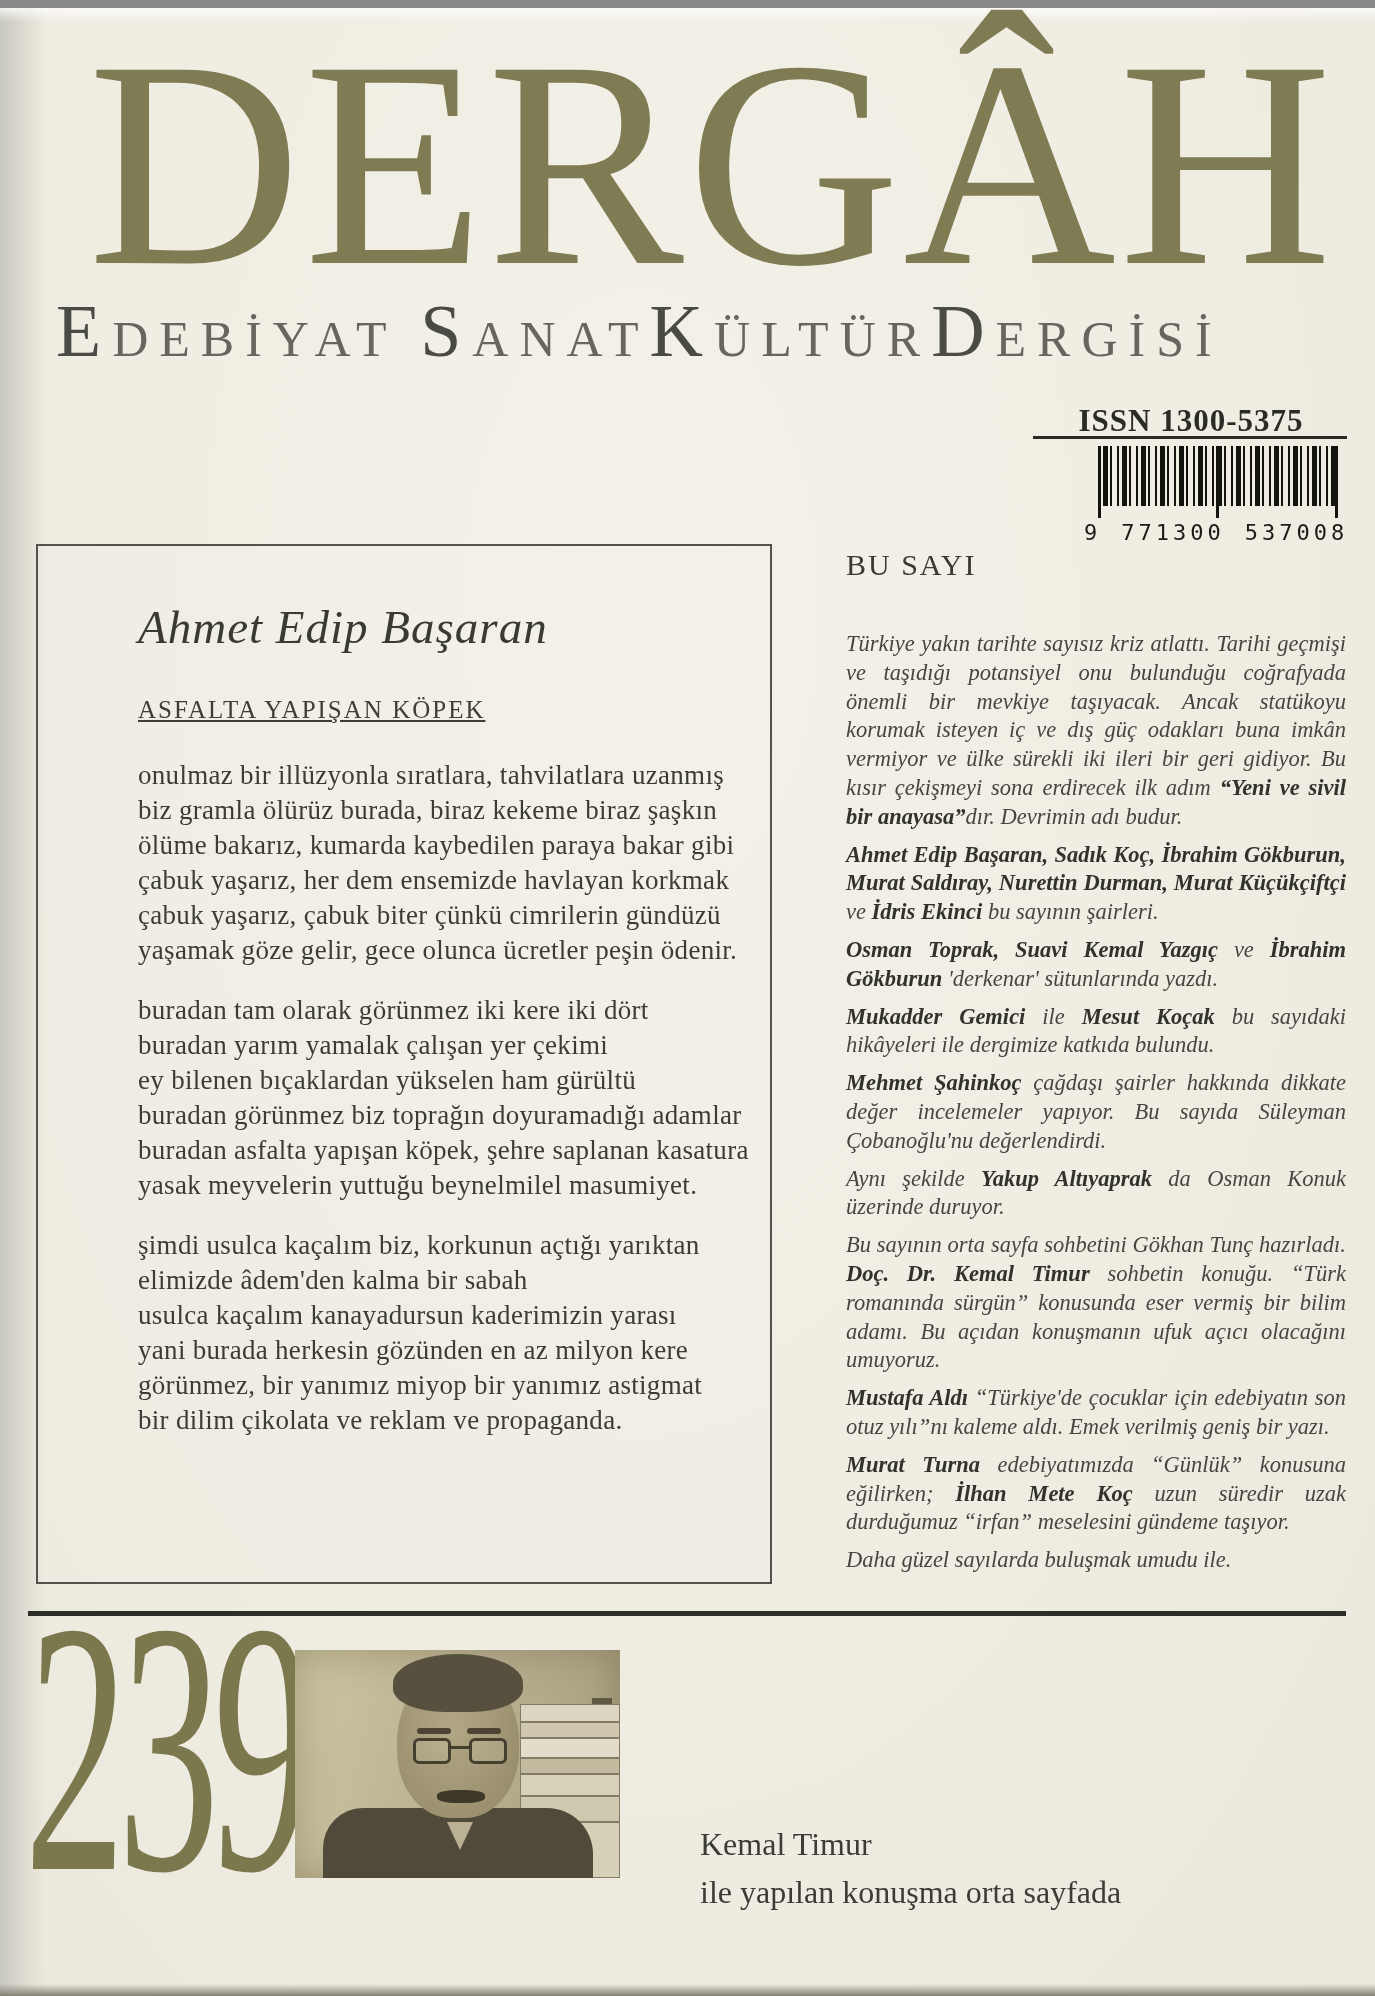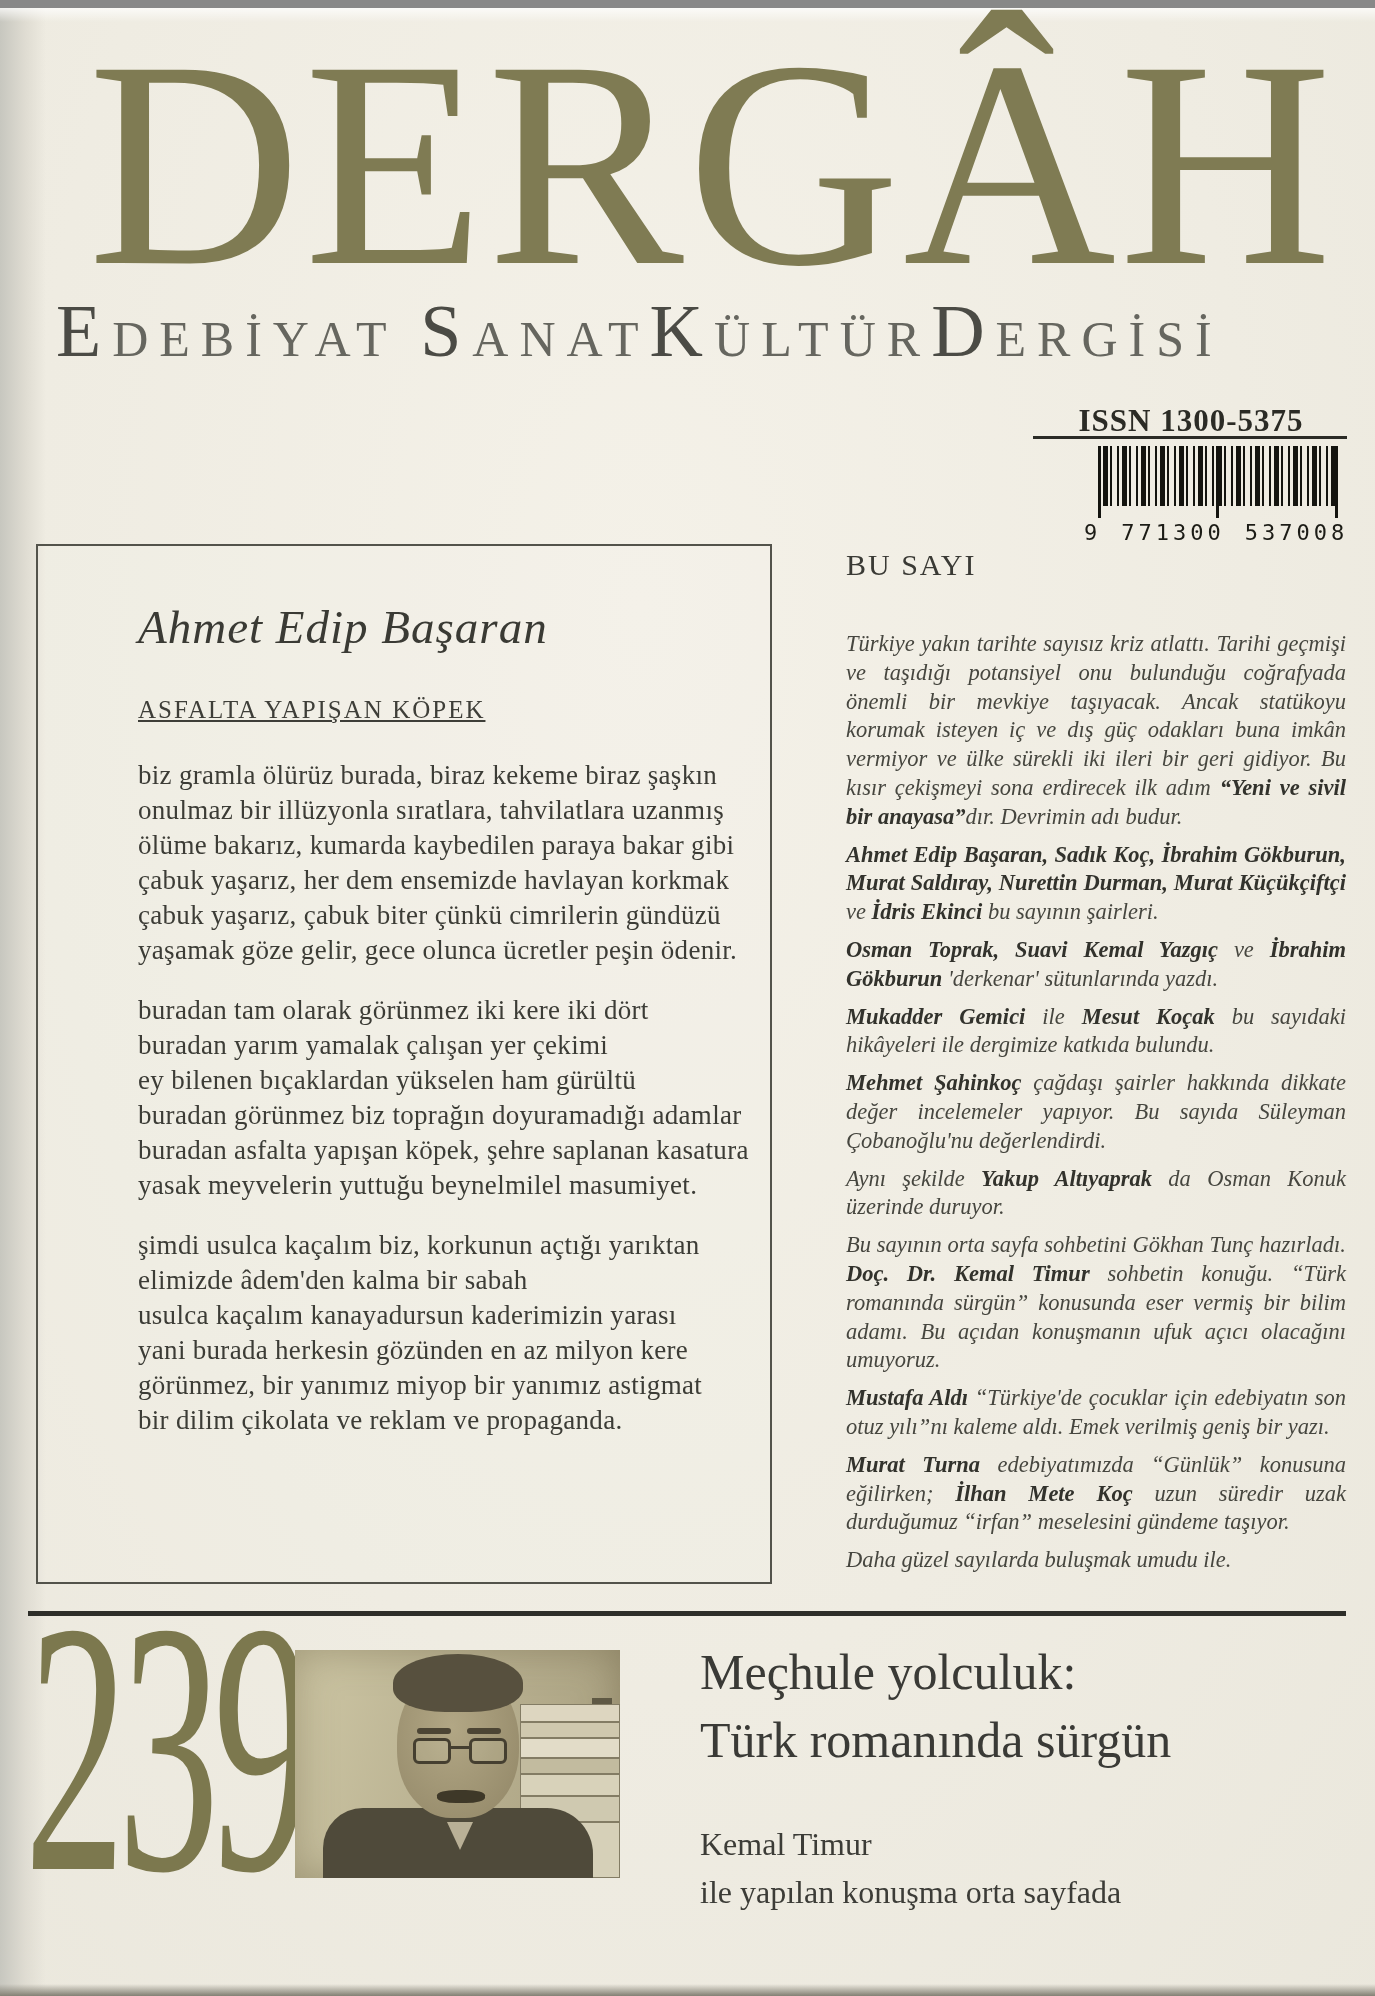--- a/index.html
+++ b/index.html
@@ -123,22 +123,22 @@
       <span>537008</span>
     </div>
   </div>
 
   <div class="poem-box">
     <div class="poem-inner">
       <div class="poem-author">Ahmet Edip Başaran</div>
       <div class="poem-title">ASFALTA YAPIŞAN KÖPEK</div>
       <div class="poem-stanzas">
           <div class="stanza">
+            <div class="pline">onulmaz bir illüzyonla sıratlara, tahvilatlara uzanmış</div>
             <div class="pline">biz gramla ölürüz burada, biraz kekeme biraz şaşkın</div>
-            <div class="pline">onulmaz bir illüzyonla sıratlara, tahvilatlara uzanmış</div>
             <div class="pline">ölüme bakarız, kumarda kaybedilen paraya bakar gibi</div>
             <div class="pline">çabuk yaşarız, her dem ensemizde havlayan korkmak</div>
             <div class="pline">çabuk yaşarız, çabuk biter çünkü cimrilerin gündüzü</div>
             <div class="pline">yaşamak göze gelir, gece olunca ücretler peşin ödenir.</div>
           </div>
           <div class="stanza">
             <div class="pline">buradan tam olarak görünmez iki kere iki dört</div>
             <div class="pline">buradan yarım yamalak çalışan yer çekimi</div>
             <div class="pline">ey bilenen bıçaklardan yükselen ham gürültü</div>
             <div class="pline">buradan görünmez biz toprağın doyuramadığı adamlar</div>
@@ -195,21 +195,17 @@
     <div class="ph-brow brow-l"></div>
     <div class="ph-brow brow-r"></div>
     <div class="ph-glasses">
       <div class="lens lens-l"></div>
       <div class="lens lens-r"></div>
       <div class="bridge"></div>
     </div>
     <div class="ph-mustache"></div>
   </div>
 
-  <div class="headline">
-    <div class="hl">Meçhule yolculuk:</div>
-    <div class="hl">Türk romanında sürgün</div>
-  </div>
   <div class="speaker">Kemal Timur</div>
   <div class="note">ile yapılan konuşma orta sayfada</div>
 
   <div class="shadow-bottom"></div>
 </div>
 
 </body></html>

